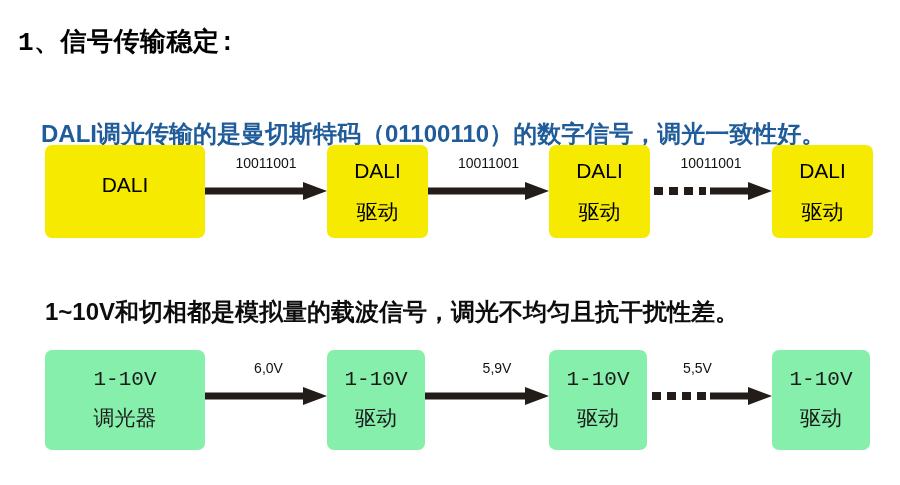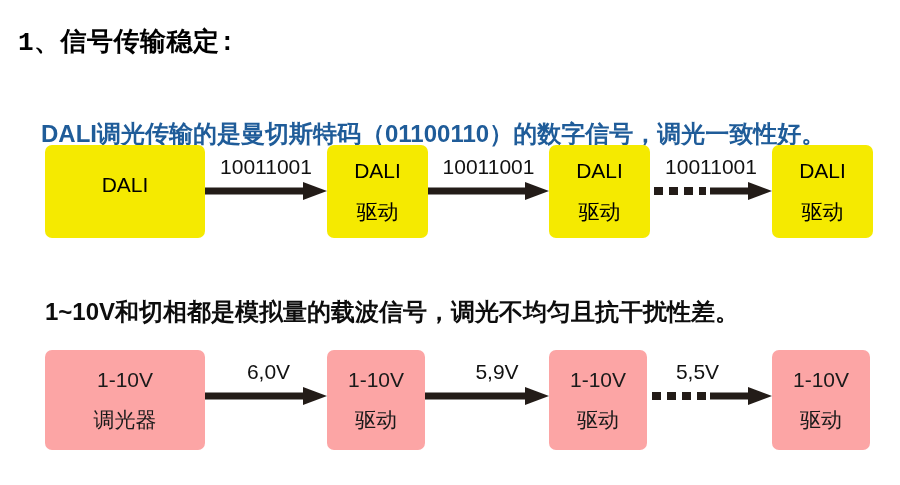--- a/index.html
+++ b/index.html
@@ -71,37 +71,38 @@
   .node .l1, .node .l2 {
     display: block;
     white-space: nowrap;
   }
   .node.yellow {
     background: #f5ea00;
     color: #000000;
     font-size: 21px;
   }
   .node.gray {
-    background: #fca5a5;
+    background: #86efac;
     color: #1a1a1a;
     font-size: 21px;
+    font-family: Liberation Mono, monospace;
   }
   .node .l1 { margin-bottom: 12px; }
 
   
   .arrow {
     position: absolute;
     height: 22px;
     display: block;
   }
   .arrow svg { display: block; overflow: visible; }
 
   .arrow-label {
     position: absolute;
-    font-size: 21px;
+    font-size: 14px;
     font-weight: 400;
     color: #111111;
     white-space: nowrap;
     text-align: center;
   }
 </style>
 </head>
 <body>
 
 <div class="slide">

